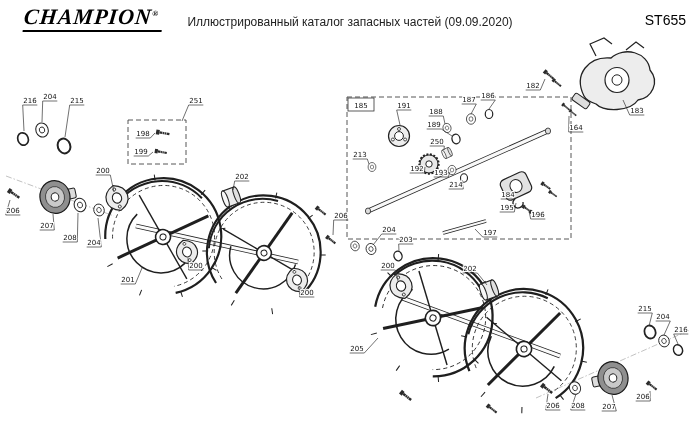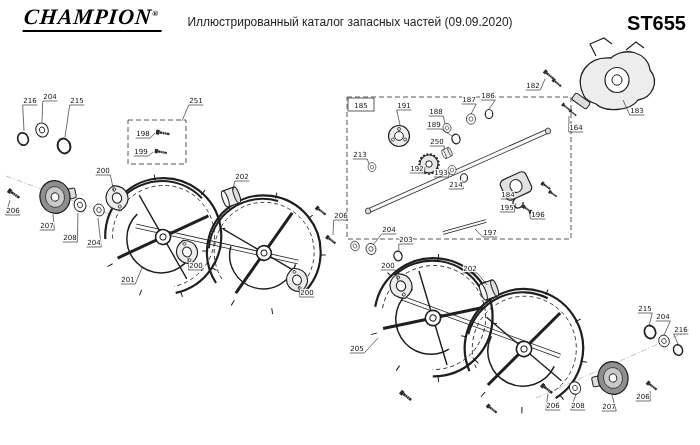--- a/index.html
+++ b/index.html
@@ -4,21 +4,21 @@
 <style>
   html,body{margin:0;padding:0;background:#fff;}
   .page{position:relative;width:700px;height:445px;background:#fff;overflow:hidden;
         font-family:"Liberation Sans",sans-serif;}
   .header{position:absolute;top:0;left:0;right:0;height:36px;z-index:5;}
   .logo{position:absolute;left:24px;top:4px;font-family:"Liberation Serif",serif;
         font-style:italic;font-weight:bold;font-size:22px;letter-spacing:1px;
         transform:skewX(-6deg);border-bottom:2px solid #000;padding-right:4px;color:#000;}
   .logo .reg{font-size:8px;vertical-align:super;font-style:normal;}
   .title{position:absolute;left:0;right:0;top:15px;text-align:center;font-size:12px;color:#222;}
-  .model{position:absolute;right:14px;top:12px;font-size:20px;font-weight:bold;color:#000;}
+  .model{position:absolute;right:14px;top:12px;font-size:14px;font-weight:normal;color:#000;}
   svg.diagram{position:absolute;left:0;top:0;width:700px;height:445px;}
   .dashed-box{fill:none;stroke:#444;stroke-width:0.9;stroke-dasharray:5 3;}
   .axis{stroke:#999;stroke-width:0.6;stroke-dasharray:6 2 1.5 2;fill:none;}
   .lbl-text{font:7px "DejaVu Sans",sans-serif;text-anchor:middle;fill:#111;
             paint-order:stroke;stroke:#fff;stroke-width:2px;}
   .lbl-underline,.lbl-leader{stroke:#333;stroke-width:0.7;fill:none;}
 </style>
 </head>
 <body>
 

